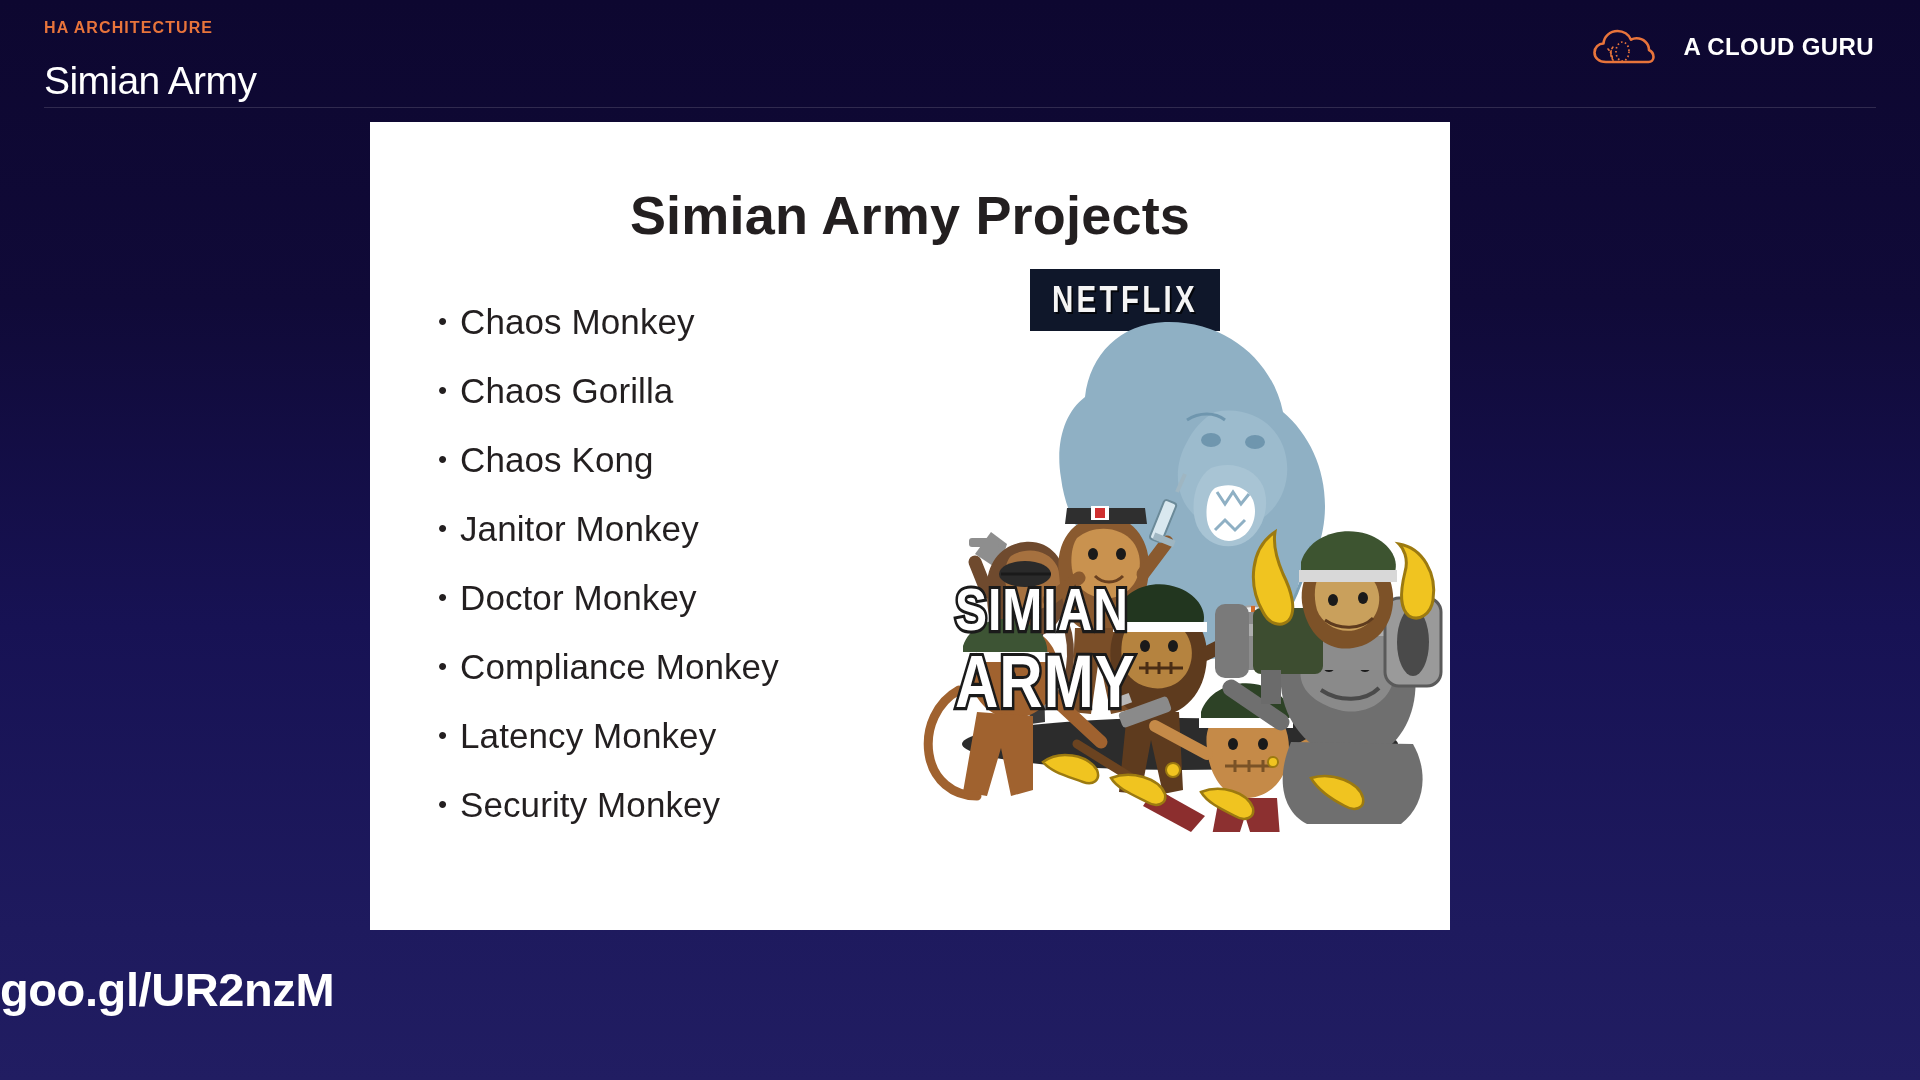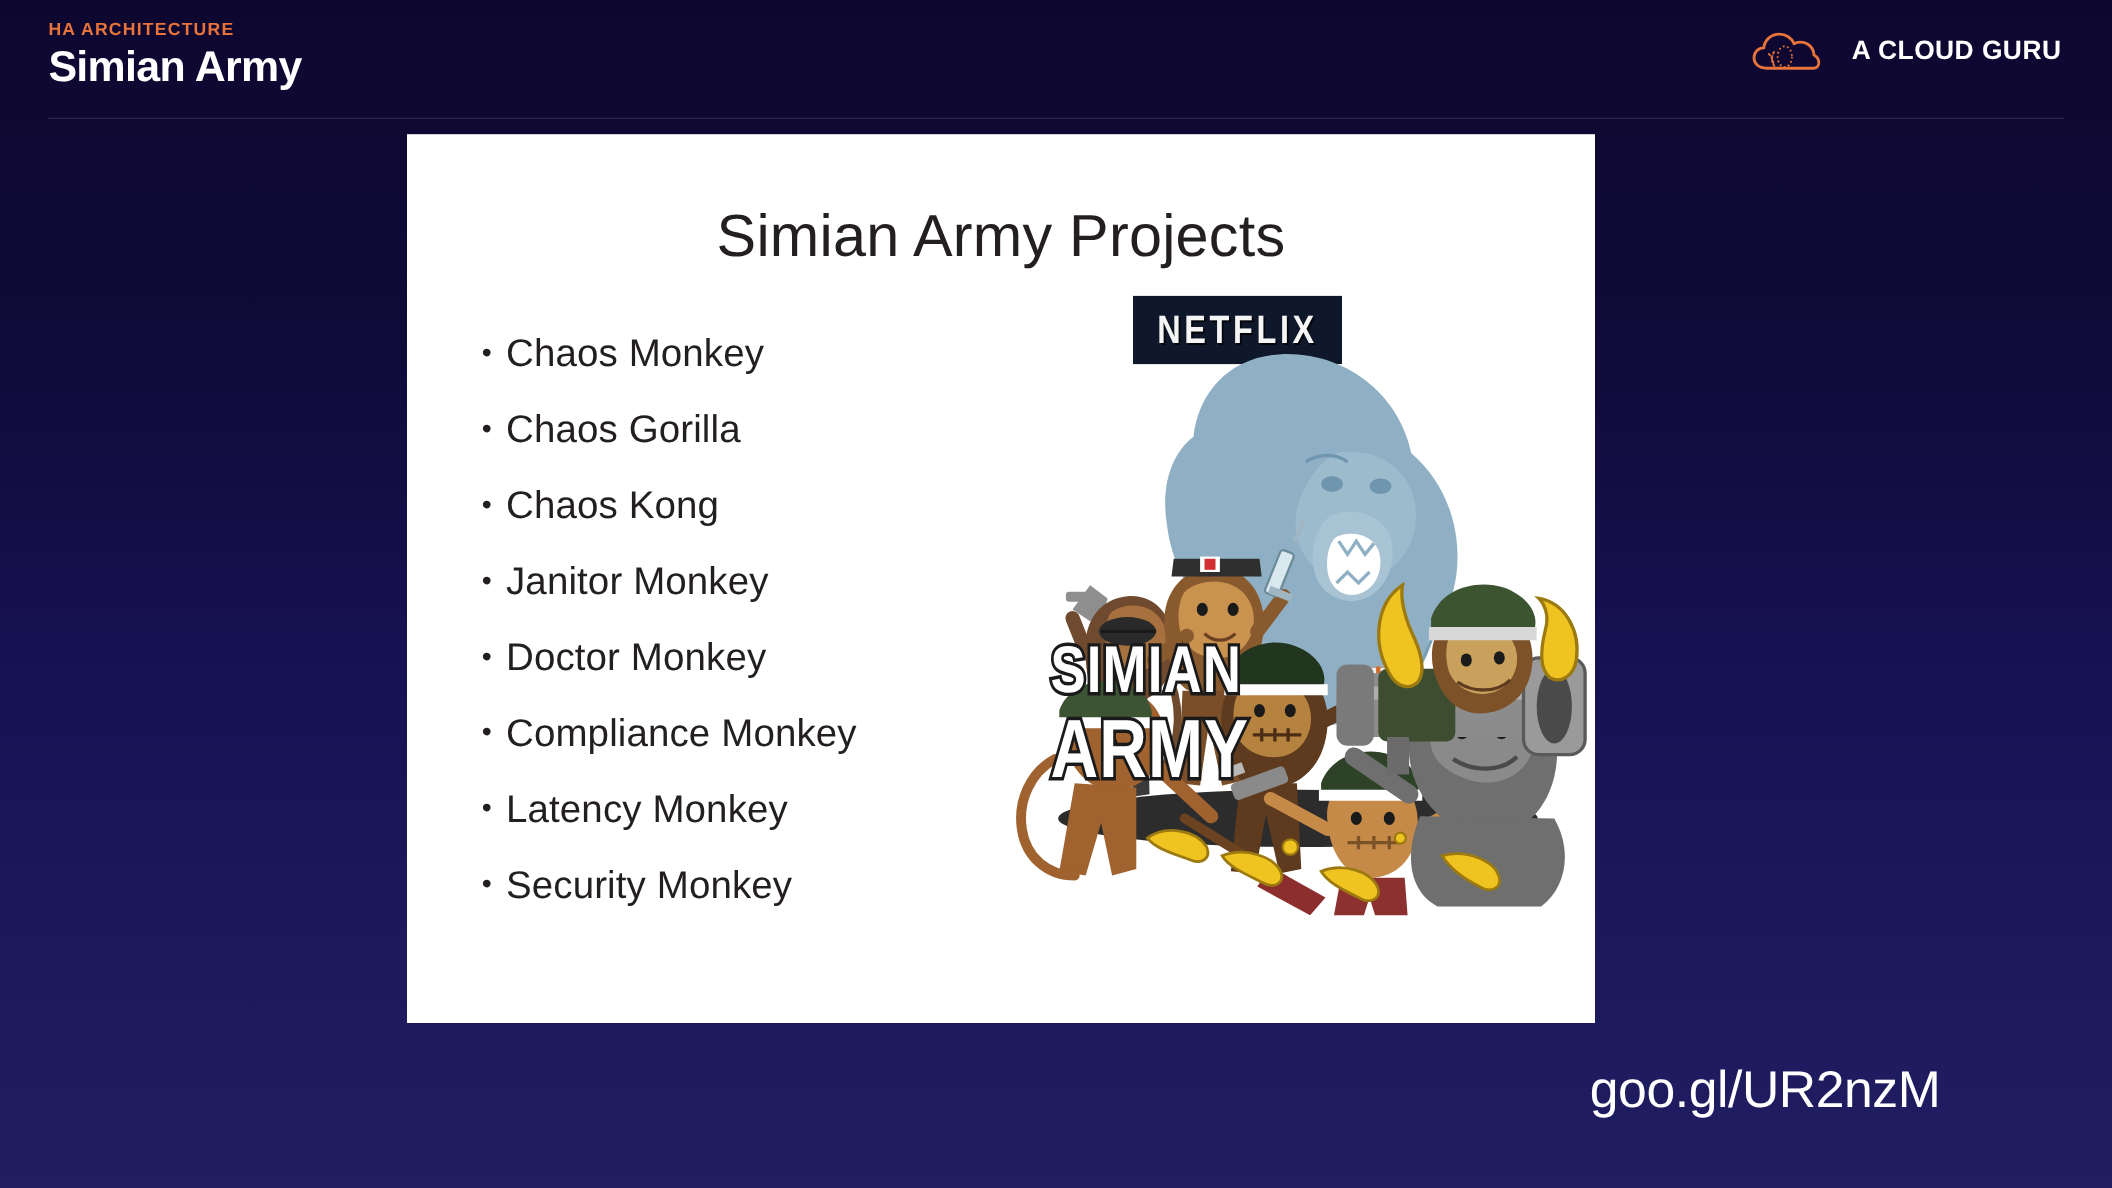--- a/index.html
+++ b/index.html
@@ -21,25 +21,25 @@
     width:1920px; height:108px;
   }
   .hdr-left { position:absolute; left:44px; top:18px; }
   .eyebrow {
     font-size:16px; font-weight:bold;
     letter-spacing:1.1px;
     color:#e8743b;
     line-height:20px;
   }
   .hdr-title {
-    font-size:39px; font-weight:bold;
+    font-size:39px; font-weight:normal;
     color:#ffffff;
     letter-spacing:-0.6px;
     line-height:48px;
-    margin-top:0;
+    margin-top:19px;
   }
   .hdr-right {
     position:absolute; right:46px; top:27px;
     display:flex; align-items:center; gap:28px;
   }
   .acg-cloud { width:62px; height:40px; display:block; }
   .acg-text {
     font-size:24px; font-weight:bold; color:#ffffff;
     letter-spacing:0.4px; white-space:nowrap;
   }
@@ -54,21 +54,21 @@
     position:absolute;
     left:370px; top:122px;
     width:1080px; height:808px;
     background:#ffffff;
     overflow:hidden;
   }
   .slide-title {
     position:absolute; left:0; top:62px; width:1080px;
     text-align:center;
     font-size:54px;
-    font-weight:400;
+    font-weight:700;
     color:#231f20;
     letter-spacing:0.2px;
     white-space:nowrap;
   }
 
   
   .bullets {
     position:absolute;
     left:68px; top:180px;
     width:460px;
@@ -138,23 +138,23 @@
     transform-origin:center top;
   }
   .wm-1 { font-size:48px; }
   .wm-2 { font-size:60px; margin-top:16px; }
 
   
   .url {
     position:absolute;
     left:0; top:962px;
     width:1764px;
-    text-align:right;
+    text-align:left;
     font-size:47px;
-    font-weight:normal;
+    font-weight:bold;
     color:#ffffff;
     letter-spacing:-0.4px;
   }
 </style>
 </head>
 <body>
 
 <div id="app">
 
   <div class="header">

